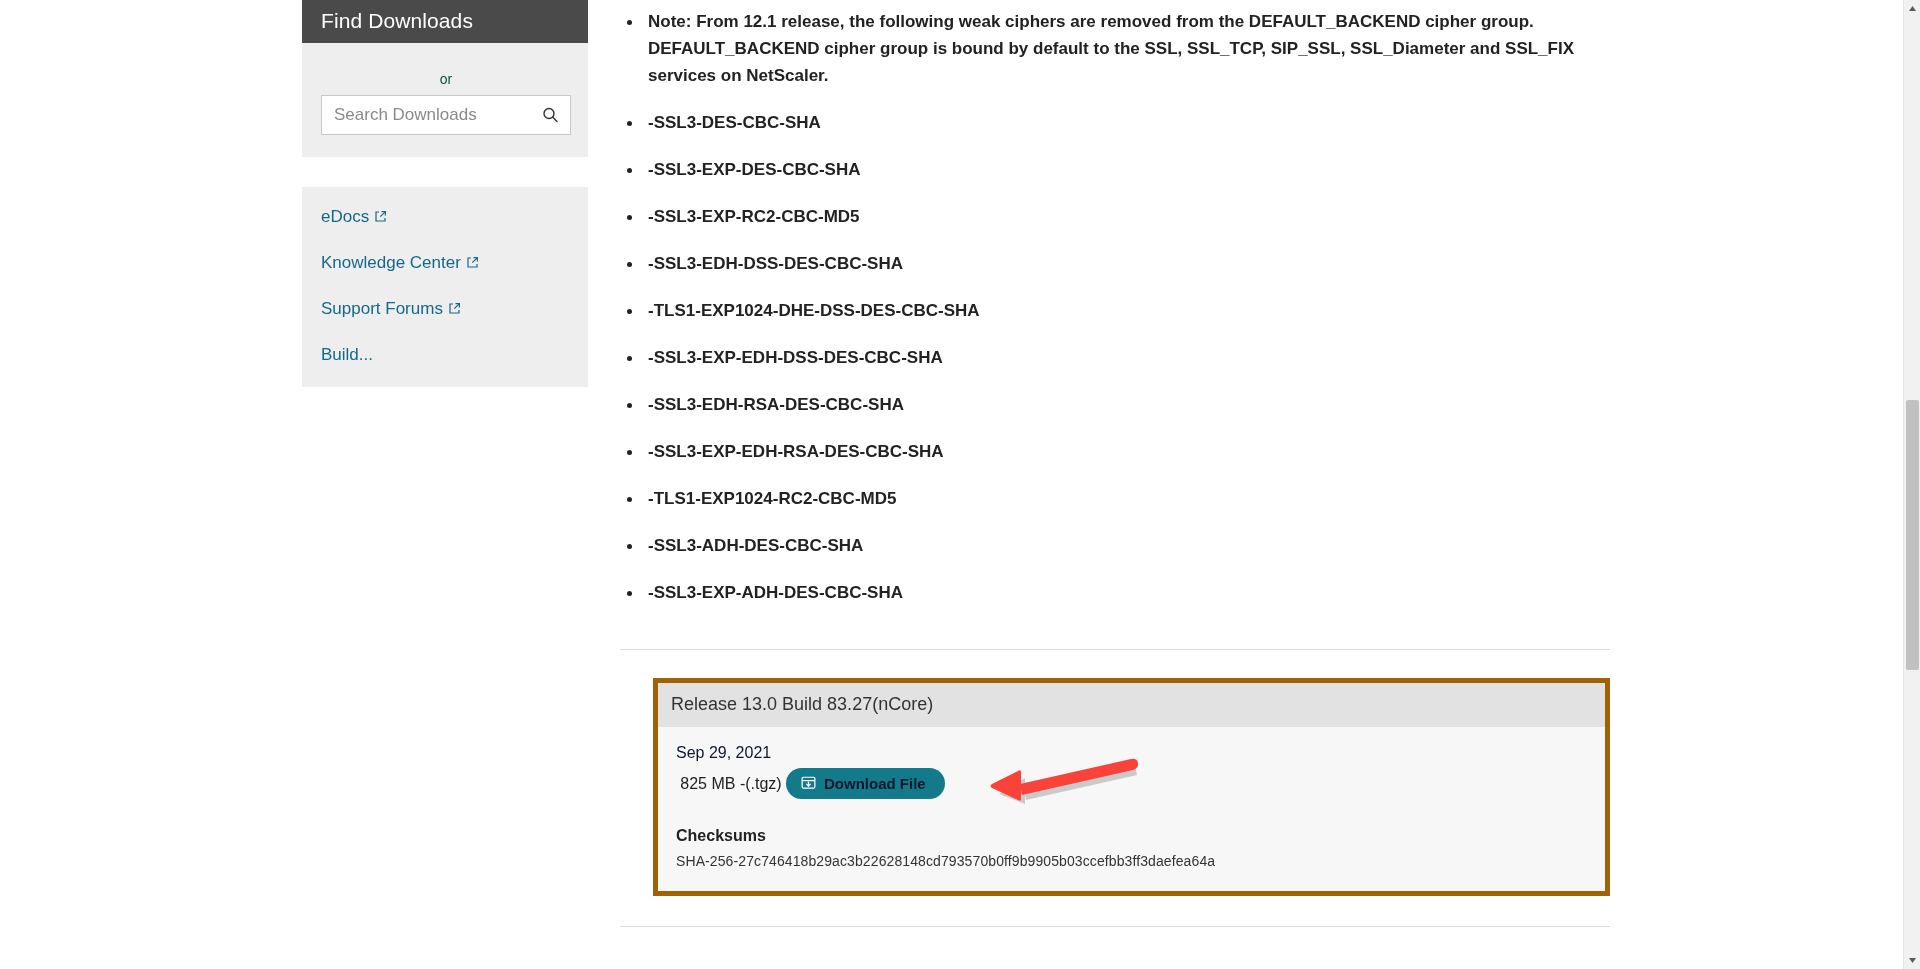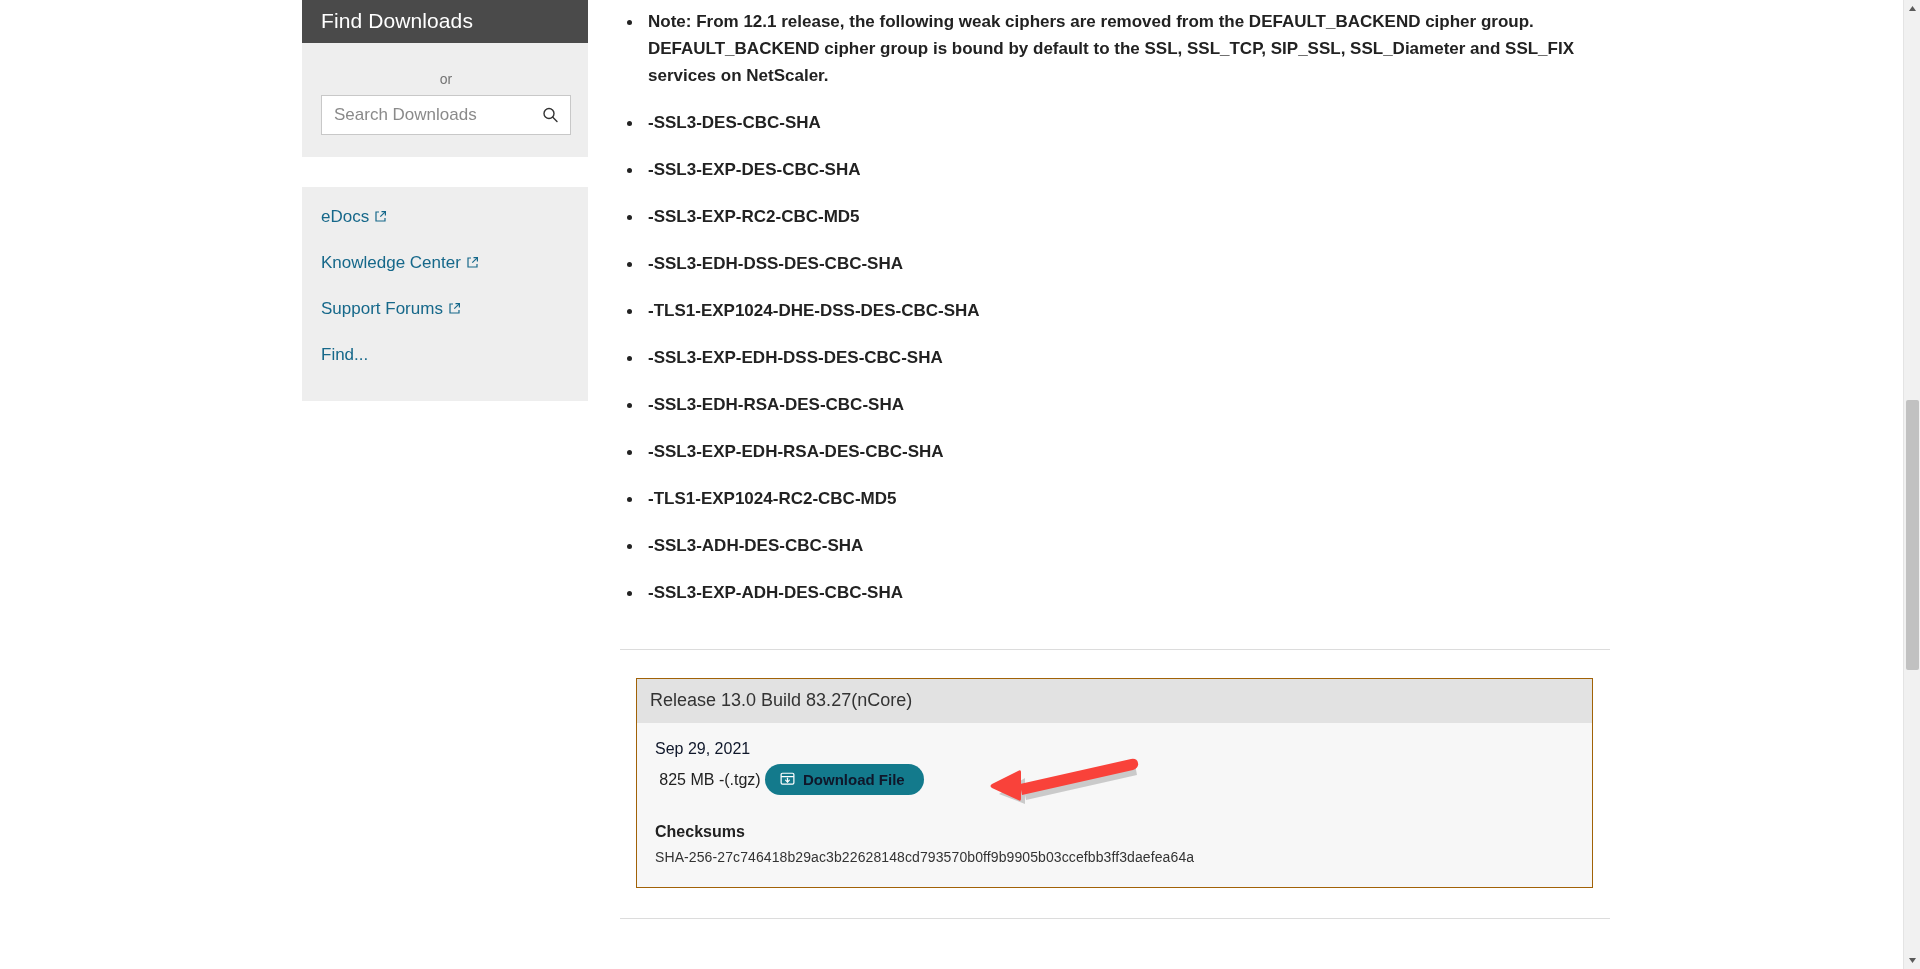--- a/index.html
+++ b/index.html
@@ -28,21 +28,21 @@
   .panel-header {
     background: #4a4a4a;
     color: #ffffff;
     font-size: 21px;
     font-weight: 400;
     padding: 9px 0 10px 19px;
     letter-spacing: .1px;
   }
   .panel-body {
     background: #eeeeee;
-    padding: 20px 19px 36px 19px;
+    padding: 20px 19px 22px 19px;
   }
   .find-body { padding: 19px 19px 22px 19px; }
 
   .select-wrap {
     position: relative;
     width: 250px;
     height: 40px;
     background: #ffffff;
     border: 1px solid #c8c8c8;
     display: flex;
@@ -59,21 +59,21 @@
   }
   .select-chevron {
     position: absolute;
     right: 8px; top: 50%;
     transform: translateY(-50%);
     display: flex; align-items: center;
   }
   .or-text {
     text-align: center;
     font-size: 14px;
-    color: #737373;
+    color: #14532d;
     margin: 9px 0 8px 0;
     width: 250px;
   }
   .search-wrap {
     position: relative;
     width: 250px;
     height: 40px;
     background: #ffffff;
     border: 1px solid #c8c8c8;
     display: flex;
@@ -159,24 +159,24 @@
   .section-head .chev { width: 22px; display: flex; align-items: center; }
   .section-title {
     font-size: 22px;
     color: #222222;
     margin-left: 8px;
     font-weight: 400;
   }
 
   .build-card {
     margin-top: 28px;
-    margin-left: 16px;
+    margin-left: 33px;
     width: 957px;
     background: #f7f7f7;
-    border: 1px solid #a16207;
+    border: 5px solid #a16207;
   }
   .build-card-header {
     background: #e2e2e2;
     font-size: 18px;
     color: #333333;
     padding: 11px 0 12px 13px;
   }
   .build-card-body { padding: 17px 0 22px 18px; }
   .build-date {
     font-size: 16px;
@@ -311,21 +311,21 @@
           <span>Support Forums</span><span class="ext">
             <svg width="13" height="13" viewBox="0 0 13 13">
               <path d="M5 2 H2 V11 H11 V8" stroke="#16688a" stroke-width="1.2" fill="none"></path>
               <path d="M7.5 1.6 H11.4 V5.5" stroke="#16688a" stroke-width="1.2" fill="none"></path>
               <line x1="11.2" y1="1.8" x2="6.3" y2="6.7" stroke="#16688a" stroke-width="1.2"></line>
             </svg>
           </span>
         </a>
 
         <a class="res-link" href="#">
-          <span>Find...</span>
+          <span>Build...</span>
         </a>
 
       </div>
     </div>
   </div>
 
   <div class="main">
 
     <ul class="notes">
       <li class="note-item">Note: From 12.1 release, the following weak ciphers are removed from the DEFAULT_BACKEND cipher group. DEFAULT_BACKEND cipher group is bound by default to the SSL, SSL_TCP, SIP_SSL, SSL_Diameter and SSL_FIX services on NetScaler.</li>

